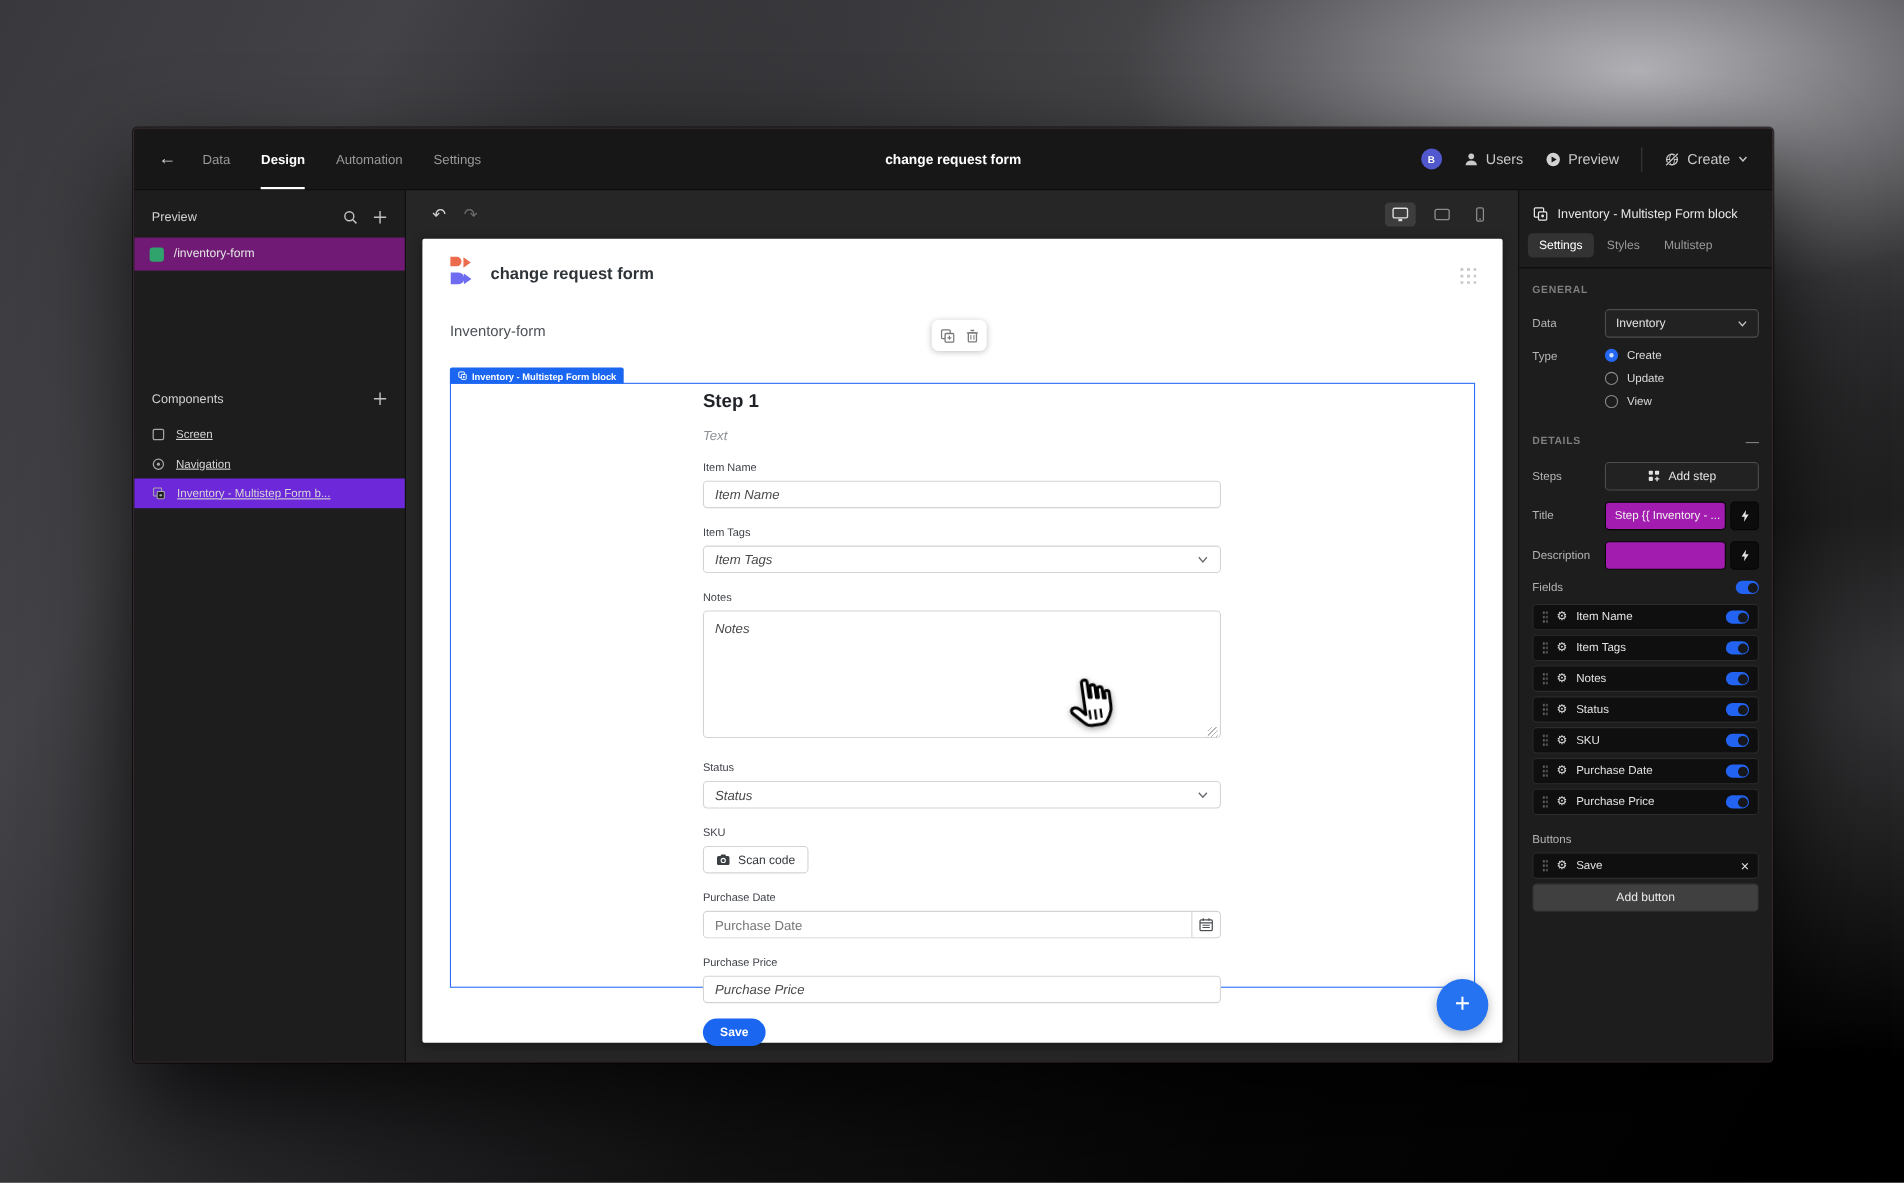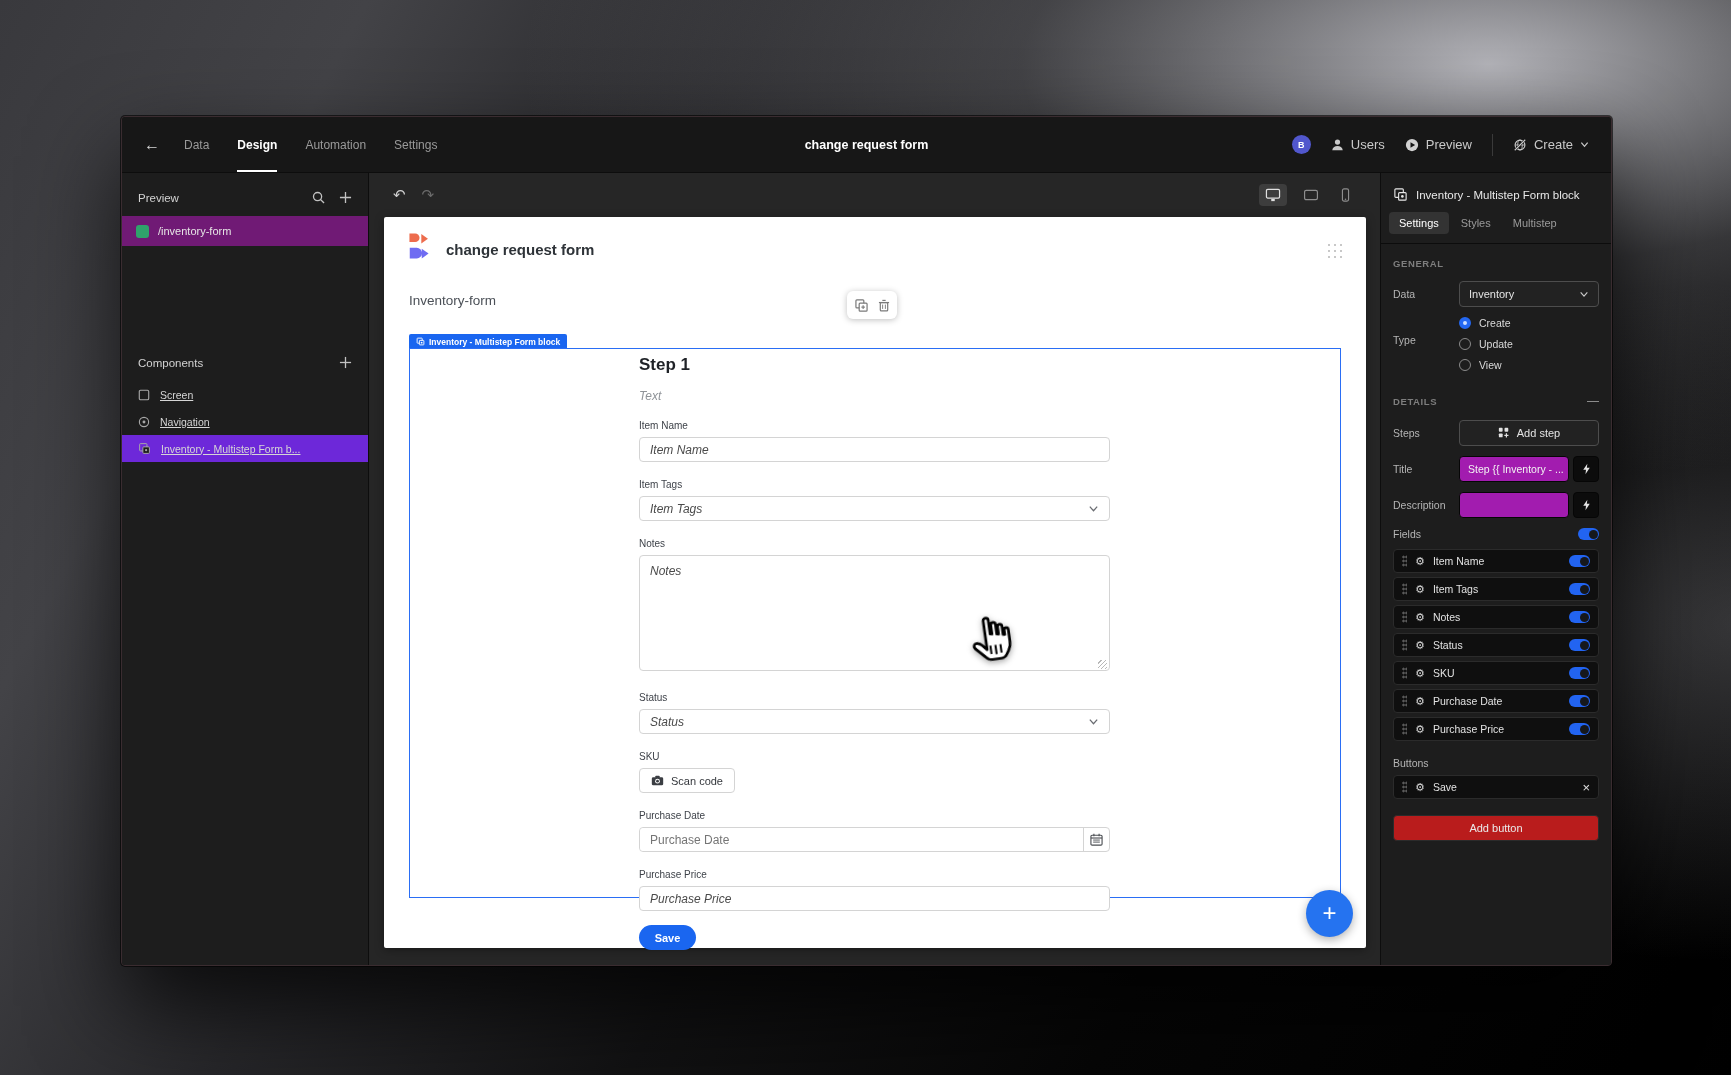--- a/index.html
+++ b/index.html
@@ -123,21 +123,21 @@
   .bolt-btn { width:26px; height:26px; margin-left:4px; background:#0c0c0c; border:1px solid #060606; border-radius:4px;
     display:flex; align-items:center; justify-content:center; cursor:pointer; flex:0 0 auto; }
   .toggle { width:21px; height:12px; border-radius:7px; background:#2264f1; position:relative; cursor:pointer; flex:0 0 auto; }
   .toggle::after { content:''; position:absolute; right:1.5px; top:1.5px; width:9px; height:9px; border-radius:50%; background:#16181c; }
   .field-card { margin:0 12px 4px; height:24px; background:#0f0f0f; border:1px solid #2b2b2b; border-radius:4px;
     display:flex; align-items:center; gap:8px; padding:0 8px; }
   .field-card .name { font-size:10.5px; color:#e2e2e2; flex:1; }
   .drag { width:5px; height:12px; background-image:radial-gradient(#5a5a5a 1px, transparent 1.2px); background-size:3px 4px; cursor:grab; flex:0 0 auto; }
   .gear { font-size:11px; color:#d9d9d9; cursor:pointer; line-height:1; }
   .close-x { margin-left:auto; color:#e0e0e0; font-size:13px; cursor:pointer; line-height:1; }
-  .addbtn-card { margin:16px 12px 0; height:26px; background:#b91c1c; border:1px solid #2b2b2b; border-radius:4px;
+  .addbtn-card { margin:4px 12px 0; height:26px; background:#404040; border:1px solid #2b2b2b; border-radius:4px;
     display:flex; align-items:center; justify-content:center; font-size:11px; color:#eaeaea; cursor:pointer; }
   .minus { color:#9a9a9a; font-size:12px; cursor:pointer; font-weight:normal; letter-spacing:0; }
 </style>
 </head>
 <body>
 
 <div class="window">
 
   <div class="topnav">
     <span class="back-btn">←</span>
@@ -394,21 +394,21 @@
       <span class="lbl">Data</span>
       <div class="rp-select">
         <span>Inventory</span>
         <svg width="10" height="10" viewBox="0 0 12 12">
             <polyline points="2,4 6,8.5 10,4" fill="none" stroke="#c9c9c9" stroke-width="1.4"></polyline>
           </svg>
       </div>
     </div>
 
     <div class="rp-row" style="align-items:flex-start;">
-      <span class="lbl" style="margin-top:17px;">Type</span>
+      <span class="lbl" style="margin-top:1px;">Type</span>
       <div style="flex:1;">
         <div class="radio-row">
           <span class="radio on"></span>
           <span class="radio-lbl">Create</span>
         </div>
         <div class="radio-row">
           <span class="radio"></span>
           <span class="radio-lbl">Update</span>
         </div>
         <div class="radio-row">

